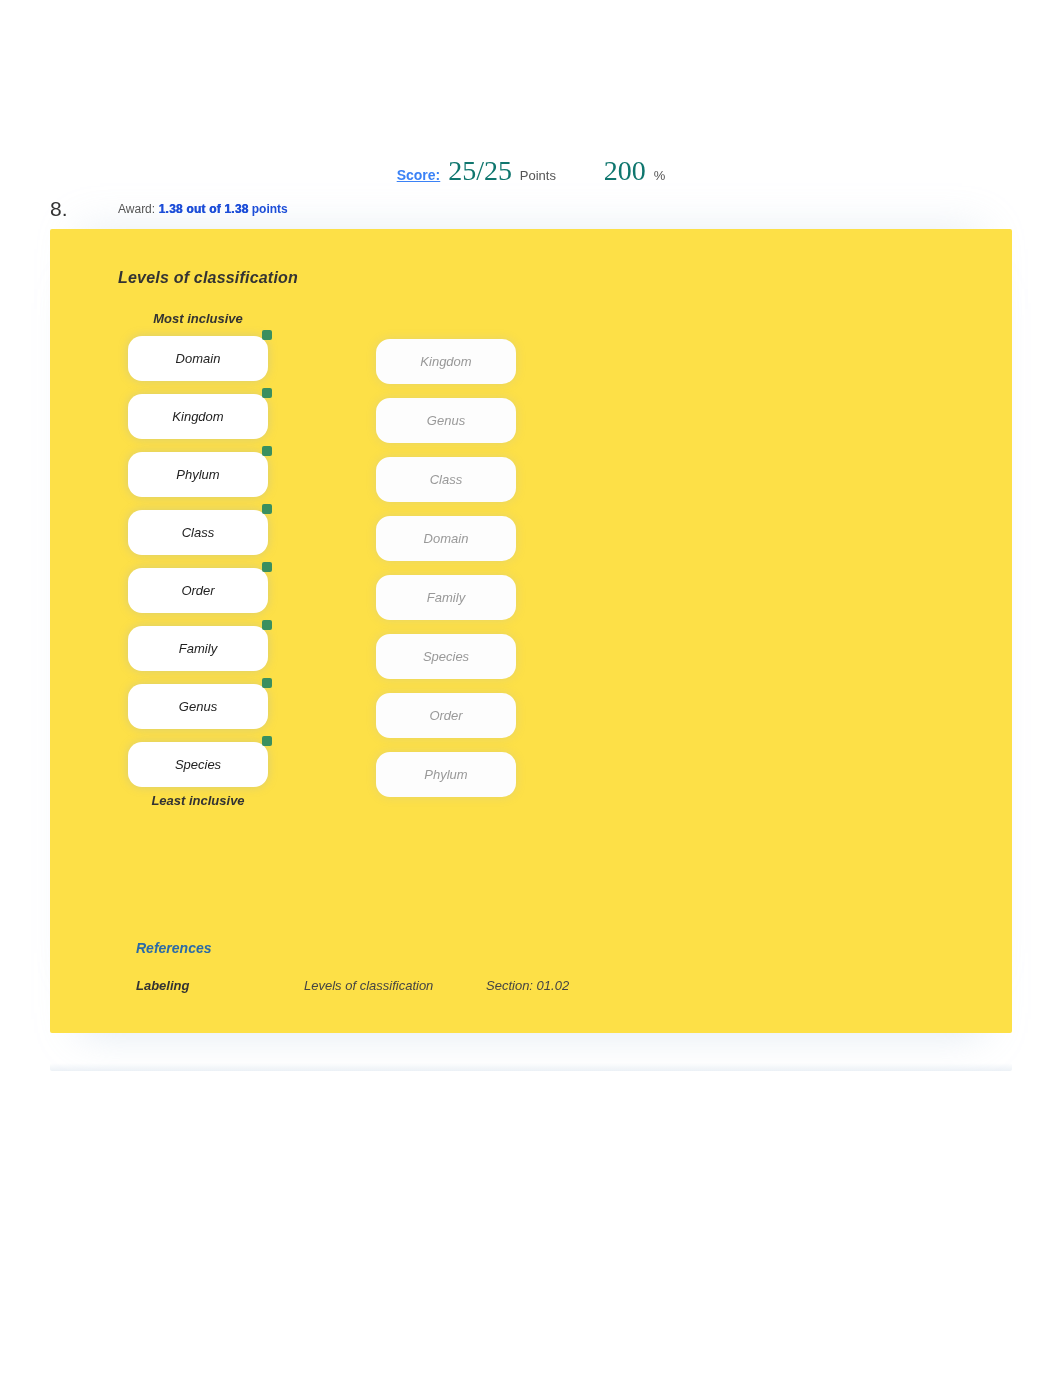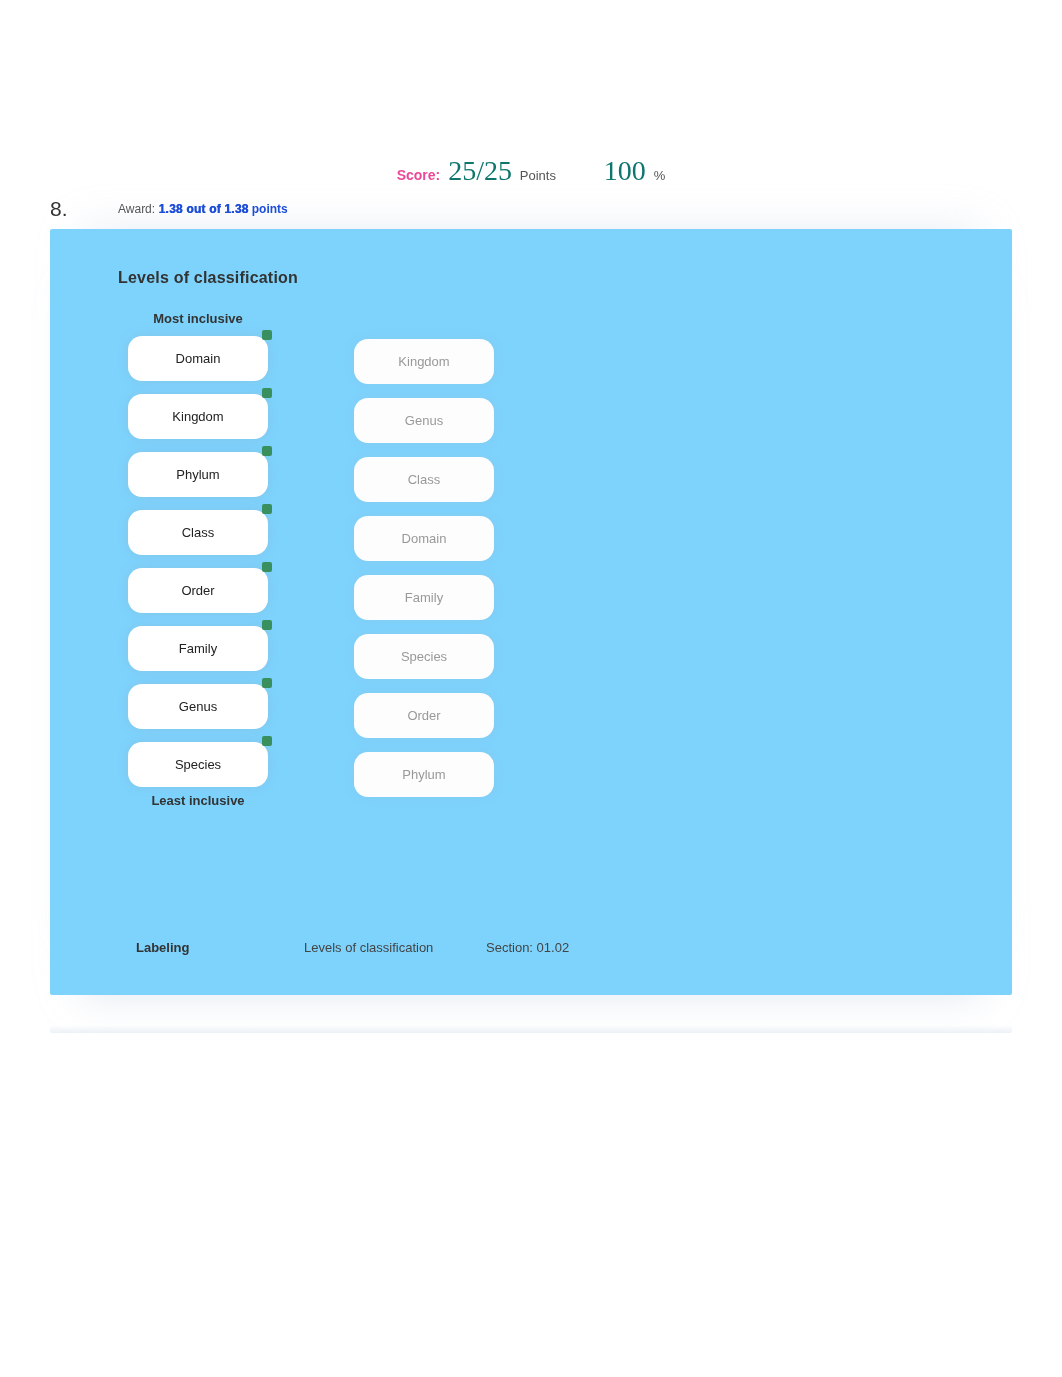--- a/index.html
+++ b/index.html
@@ -12,22 +12,23 @@
     .page-wrapper { padding: 0 50px; }
 
     .score-bar {
       text-align: center;
       padding-top: 155px;
       padding-bottom: 10px;
       font-size: 14px;
     }
     .score-label {
       font-weight: bold;
-      color: #ec4899;
+      color: #3b82f6;
       margin-right: 0;
+      text-decoration: underline;
     }
     .score-value {
       font-size: 28px;
       color: #0f766e;
       font-weight: 400;
       margin: 0 4px;
       font-family: Liberation Serif, serif;
     }
     .score-unit {
       font-size: 13px;
@@ -50,43 +51,44 @@
       color: #555;
     }
     .award-shadow {
       text-shadow: 0.5px 0 0 currentColor;
       letter-spacing: 0.2px;
     }
     .award-main { font-weight: bold; color: #1d4ed8; }
 
     .content-card {
       margin-left: 0;
-      background: #7dd3fc;
+      background: #fde047;
       box-shadow: 0 -30px 40px -30px rgba(180,200,220,.3),
                   0 30px 40px -30px rgba(180,200,220,.4);
       padding: 40px 68px 40px 68px;
       border-radius: 2px;
+      font-style: italic;
     }
     .q-title {
       font-size: 16px;
       font-weight: bold;
       color: #333;
       margin-bottom: 24px;
       letter-spacing: .2px;
     }
     .q-prompt {
       font-size: 14px;
       color: #333;
       line-height: 1.4;
       margin-bottom: 150px;
     }
 
     .boards {
       display: flex;
-      gap: 86px;
+      gap: 108px;
       margin-left: 10px;
       margin-bottom: 120px;
     }
     .board-col { width: 140px; }
     .board-label {
       font-weight: bold;
       font-size: 13px;
       text-align: center;
       margin-bottom: 10px;
     }
@@ -145,21 +147,21 @@
   </style>
 </head>
 <body>
 
 <div class="page-wrapper">
 
   <div class="score-bar">
     <span class="score-label">Score:</span>
     <span class="score-value">25/25</span>
     <span class="score-unit">Points</span>
-    <span class="score-value">100</span>
+    <span class="score-value">200</span>
     <span class="score-unit" style="margin-right:0">%</span>
   </div>
 
   <div class="question-header">
     <span class="question-number">8.</span>
     <span class="award-line">
       <span>Award:</span>
       <span class="award-main award-shadow">1.38 out of 1.38</span><span class="award-main"> points</span>
     </span>
   </div>
@@ -233,20 +235,21 @@
             </div>
           <div class="tile choice-tile">
               <span>Phylum</span>
             </div>
         </div>
       </div>
 
     </div>
 
     <div class="refs">
+      <div class="refs-title">References</div>
       <div class="refs-row">
         <span class="refs-label">Labeling</span>
         <span class="refs-val1">Levels of classification</span>
         <span class="refs-val2">Section: 01.02</span>
       </div>
     </div>
 
   </div>
 
   <div class="bottom-shadow"></div>

